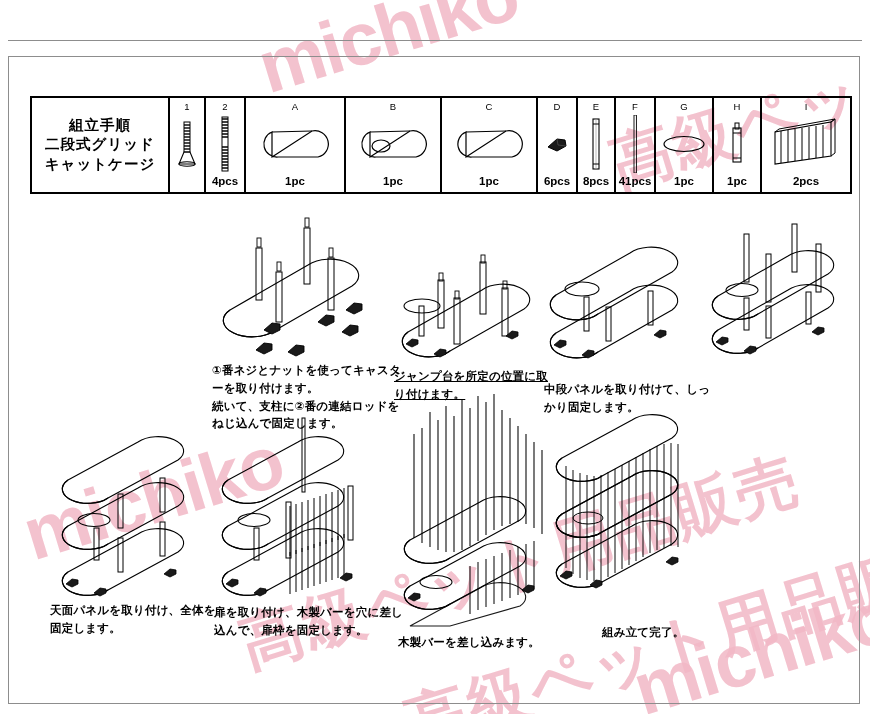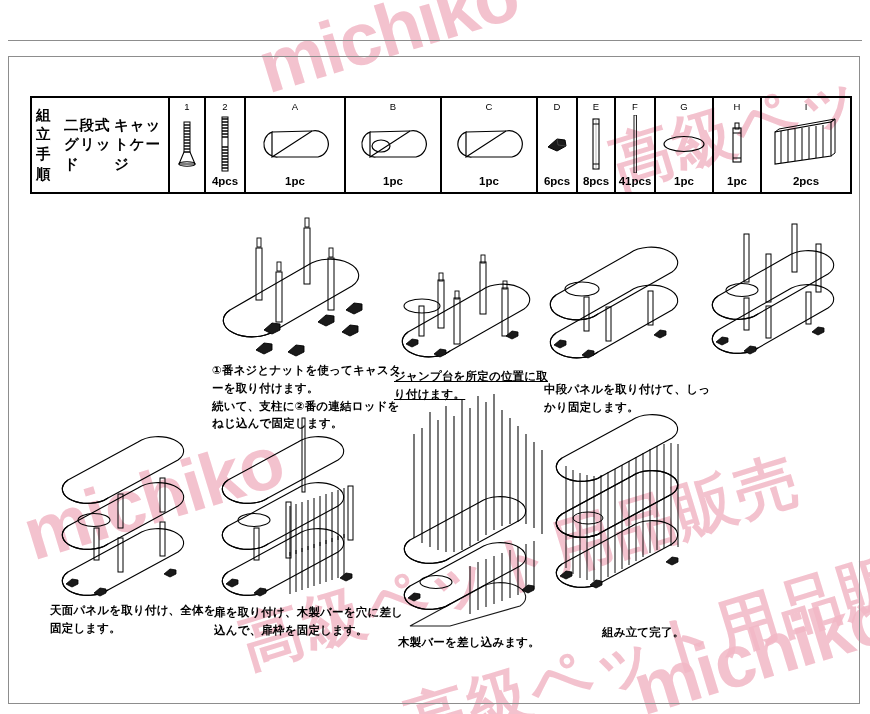--- a/index.html
+++ b/index.html
@@ -21,21 +21,21 @@
            border-top:1px solid #8d8d8d;z-index:1;}
   .sheet{position:absolute;left:8px;top:56px;width:852px;height:648px;
          border:1px solid #8d8d8d;box-sizing:border-box;z-index:1;}
 
   
   .parts{position:absolute;left:30px;top:96px;height:98px;display:flex;
          border:2px solid #000;box-sizing:border-box;background:transparent;z-index:3;}
   .pcell{border-right:2px solid #000;box-sizing:border-box;position:relative;
          display:flex;flex-direction:column;}
   .pcell:last-child{border-right:none;}
-  .ptitle{width:138px;display:flex;flex-direction:row;justify-content:center;
+  .ptitle{width:138px;display:flex;flex-direction:column;justify-content:center;
           align-items:center;padding:16px 4px;}
   .ptitle div{font-size:14.5px;font-weight:bold;line-height:1.35;letter-spacing:1px;}
   .pid{height:17px;text-align:center;font-size:9.5px;line-height:17px;}
   .pfig{flex:1;display:flex;align-items:center;justify-content:center;overflow:hidden;}
   .pqty{height:19px;text-align:center;font-size:11.5px;font-weight:bold;line-height:16px;}
 
   
   .steps{position:absolute;left:16px;top:200px;width:840px;height:495px;z-index:2;}
   .step{position:absolute;}
   .cap{font-size:11.5px;font-weight:bold;line-height:1.55;letter-spacing:.2px;}

